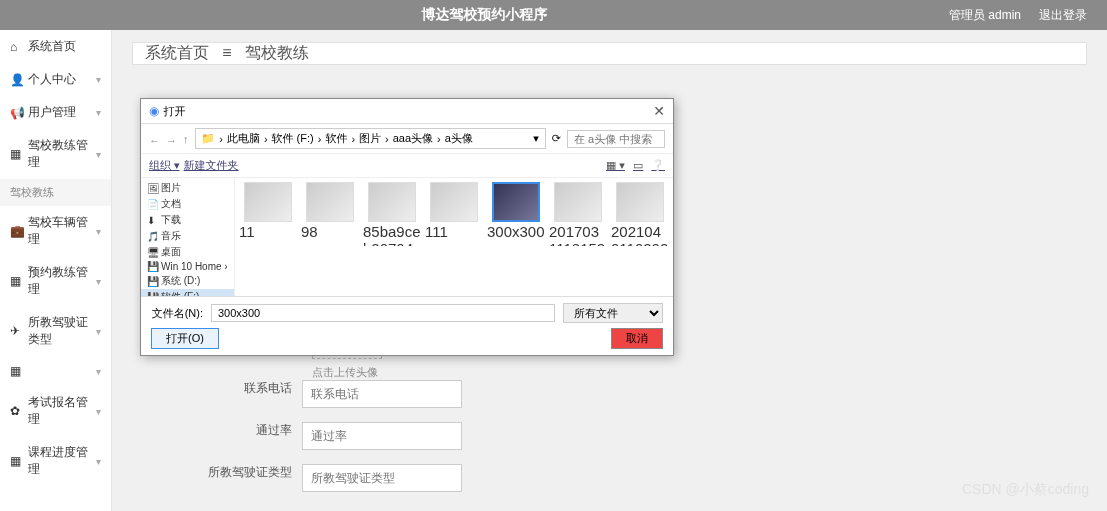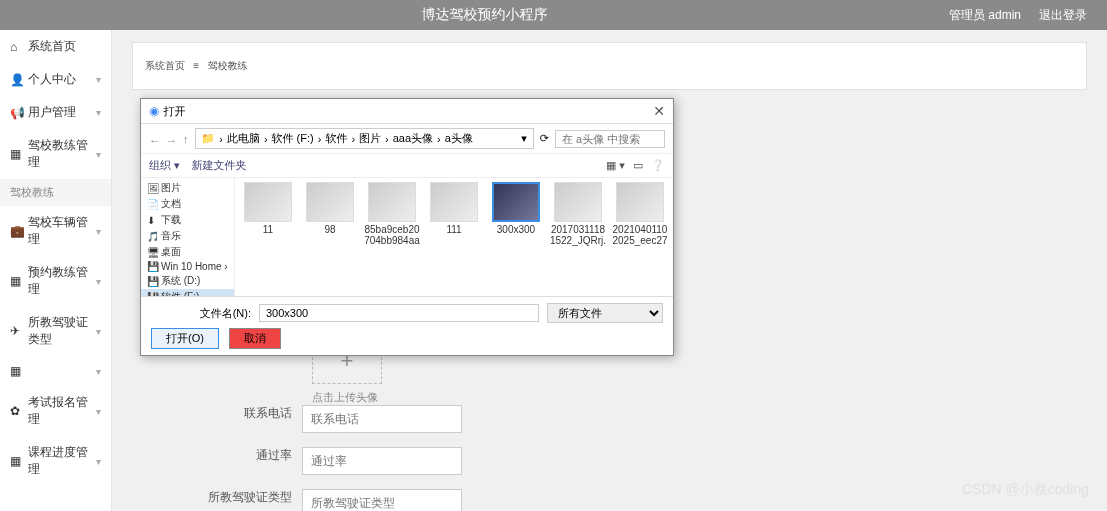--- a/index.html
+++ b/index.html
@@ -1,59 +1,59 @@
 <!DOCTYPE html>
 <html><head>
   <meta charset="utf-8">
   <style>
     * { box-sizing: border-box; margin: 0; padding: 0; }
     body { font-family: "Microsoft YaHei", Arial, sans-serif; font-size: 12px; background: #f0f0f0; width: 1107px; height: 511px; overflow: hidden; position: relative; }
     .topbar { background: #8a8a8a; height: 30px; display: flex; align-items: center; justify-content: space-between; padding: 0 20px; color: #fff; }
-    .topbar-title { flex: 1; text-align: center; font-size: 14px; font-weight: normal; }
+    .topbar-title { flex: 1; text-align: center; font-size: 14px; font-weight: bold; }
     .topbar-right { display: flex; gap: 18px; font-size: 12px; }
     .layout { display: flex; height: 481px; }
     .sidebar { width: 112px; background: #fff; border-right: 1px solid #e5e5e5; overflow: hidden; }
     .sidebar-item { display: flex; align-items: center; padding: 8px 10px; font-size: 12px; color: #333; cursor: pointer; justify-content: space-between; }
     .sidebar-item .icn { width: 14px; display: inline-block; margin-right: 4px; color: #333; }
     .sidebar-item .lbl { flex: 1; }
     .sidebar-item .chev { color: #aaa; font-size: 10px; }
     .sidebar-sub { background: #f5f5f5; padding: 6px 10px; font-size: 11px; color: #888; }
     .main { flex: 1; padding: 12px 20px; background: #f0f0f0; }
-    .breadcrumb { background: #fff; border: 1px solid #e0e0e0; padding: 16px 12px; font-size: 10px; margin-bottom: 18px; color: #555; }
+    .breadcrumb { background: #fff; border: 1px solid #e0e0e0; padding: 0 12px; font-size: 16px; margin-bottom: 18px; color: #555; }
     .form-row { display: flex; align-items: flex-start; margin-bottom: 14px; }
     .form-label { width: 170px; text-align: right; padding-right: 10px; color: #555; font-size: 12px; }
     .form-input { width: 160px; height: 28px; border: 1px solid #ccc; padding: 0 8px; font-size: 12px; color: #aaa; background: #fff; }
     .uploader { width: 70px; height: 46px; border: 1px dashed #bbb; display: flex; align-items: center; justify-content: center; font-size: 22px; color: #999; margin-left: 180px; }
     .uploader-tip { margin-left: 180px; font-size: 11px; color: #888; margin-top: 6px; }
     
     .file-dialog { position: absolute; left: 140px; top: 98px; width: 534px; background: #fff; border: 1px solid #888; box-shadow: 2px 2px 10px rgba(0,0,0,0.3); font-size: 11px; }
     .fd-title { display: flex; align-items: center; justify-content: space-between; padding: 4px 8px; border-bottom: 1px solid #ddd; }
     .fd-title-left { display: flex; align-items: center; gap: 4px; }
     .fd-close { cursor: pointer; color: #555; font-size: 14px; }
     .fd-nav { display: flex; align-items: center; padding: 4px 8px; gap: 6px; border-bottom: 1px solid #eee; }
     .fd-nav .arrows { color: #888; display: flex; gap: 6px; }
     .fd-path { flex: 1; border: 1px solid #ccc; background: #fff; padding: 2px 6px; display: flex; align-items: center; gap: 4px; font-size: 11px; }
-    .fd-search { width: 110px; border: 1px solid #ccc; padding: 2px 6px; font-size: 11px; color: #888; }
-    .fd-toolbar { display: flex; align-items: center; padding: 4px 8px; gap: 12px; border-bottom: 1px solid #eee; color: #447; }
+    .fd-search { width: 98px; border: 1px solid #ccc; padding: 2px 6px; font-size: 11px; color: #888; }
+    .fd-toolbar { display: flex; align-items: center; padding: 4px 8px; gap: 4px; border-bottom: 1px solid #eee; color: #447; text-decoration: underline; }
     .fd-toolbar .actions { margin-left: auto; display: flex; gap: 8px; color: #555; }
     .fd-body { display: flex; height: 118px; }
     .fd-tree { width: 94px; border-right: 1px solid #eee; overflow: hidden; padding: 2px 0; }
     .fd-tree-item { display: flex; align-items: center; gap: 4px; padding: 1px 6px; font-size: 10px; color: #333; }
     .fd-tree-item.sel { background: #d0e4f5; }
     .fd-files { flex: 1; padding: 4px; display: flex; flex-wrap: wrap; gap: 4px; overflow: hidden; align-content: flex-start; }
-    .fd-thumb { width: 58px; text-align: center; font-size: 10px; color: #333; }
+    .fd-thumb { width: 58px; text-align: left; font-size: 15px; color: #333; }
     .fd-thumb .img { width: 48px; height: 40px; background: linear-gradient(135deg,#ccc,#eee); margin: 0 auto 2px; border: 1px solid #ddd; }
     .fd-thumb.sel .img { border: 2px solid #3a8ee6; background: linear-gradient(135deg,#335,#779); }
     .fd-thumb .name { display: block; line-height: 1.1; word-break: break-all; max-height: 22px; overflow: hidden; }
     .fd-bottom { padding: 6px 10px; border-top: 1px solid #ddd; }
-    .fd-brow { display: flex; align-items: center; gap: 8px; margin-bottom: 5px; margin-left: 48px; }
+    .fd-brow { display: flex; align-items: center; gap: 8px; margin-bottom: 5px; }
     .fd-brow label { width: 52px; text-align: right; }
     .fd-filename { flex: 1; border: 1px solid #ccc; padding: 2px 6px; font-size: 11px; }
-    .fd-filter { width: 116px; border: 1px solid #ccc; padding: 2px 6px; font-size: 11px; }
-    .fd-btns { display: flex; justify-content: flex-start; gap: 10px; }
+    .fd-filter { width: 100px; border: 1px solid #ccc; padding: 2px 6px; font-size: 11px; }
+    .fd-btns { display: flex; justify-content: space-between; gap: 10px; }
     .fd-btn { border: 1px solid #888; background: #ef4444; padding: 2px 14px; font-size: 11px; cursor: pointer; }
     .fd-btn.primary { border: 1px solid #3a8ee6; background: #eaf3fc; }
     .watermark { position: absolute; right: 18px; bottom: 12px; color: #ddd; font-size: 14px; opacity: 0.85; }
     .ti { width: 10px; display: inline-block; }
     .folder { color: #e8b64a; }
     .chrome { color: #4285f4; font-size: 12px; }
   </style>
 </head>
 <body>
 

